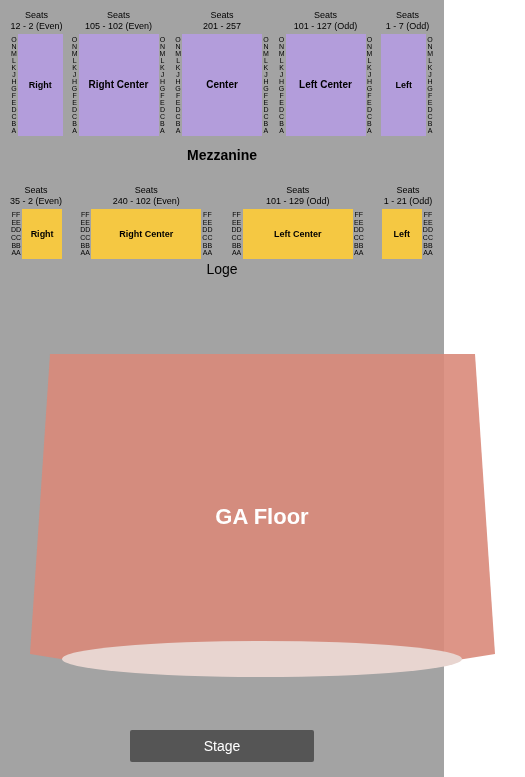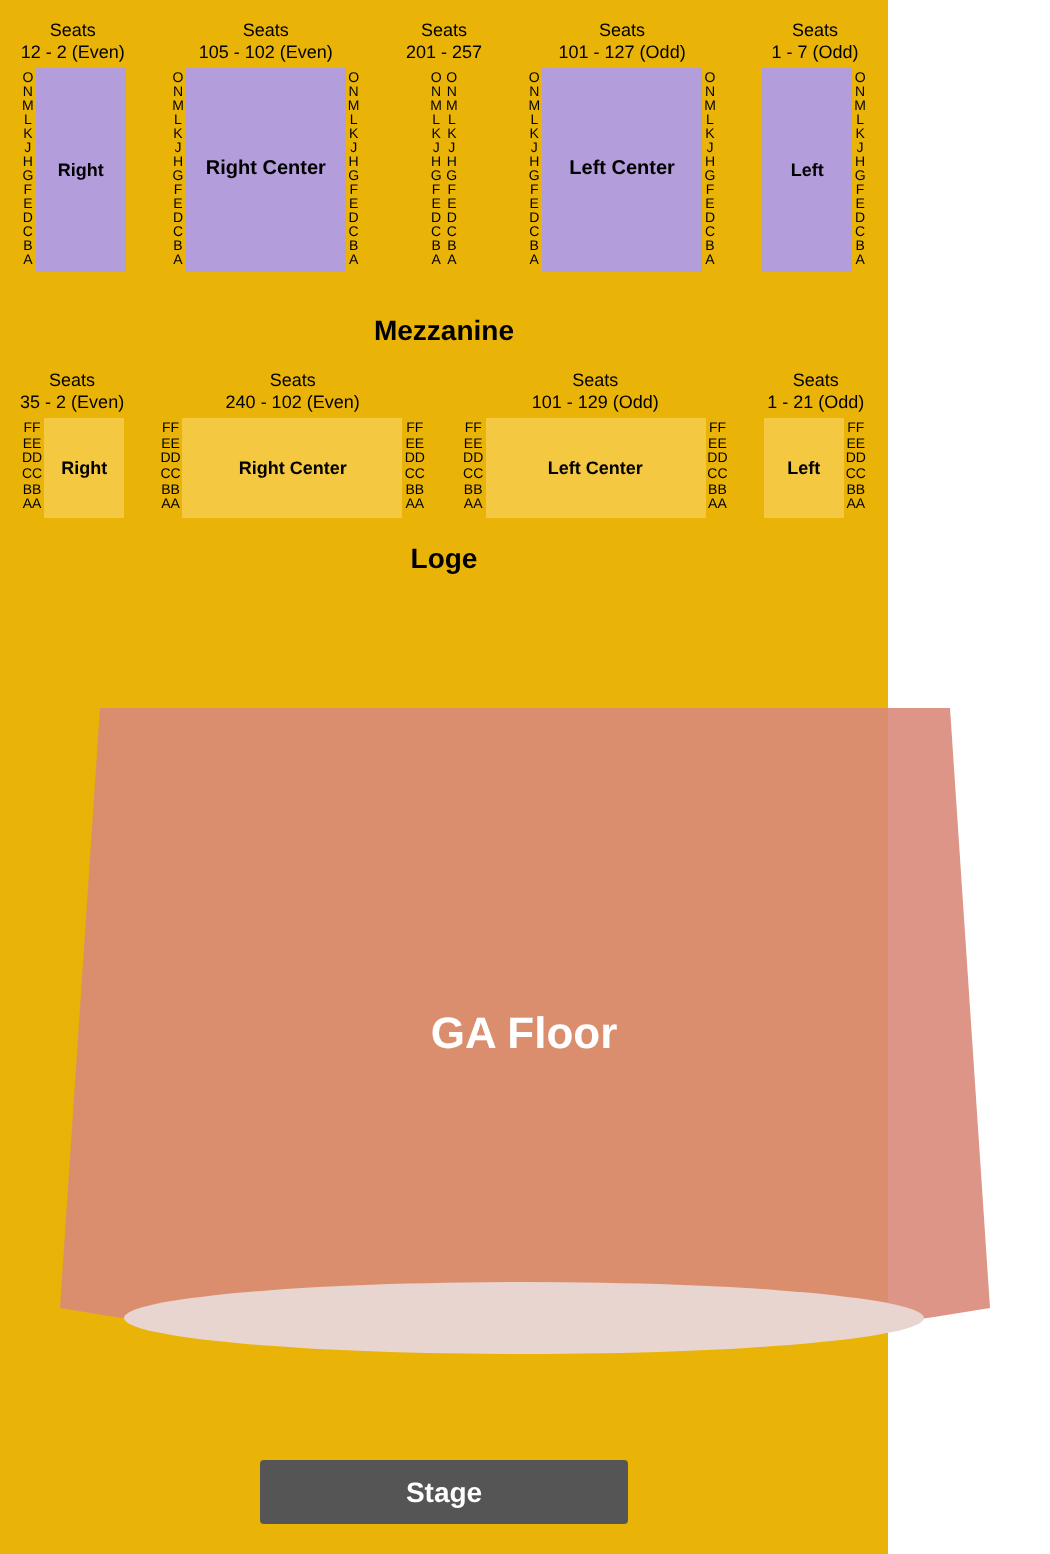--- a/index.html
+++ b/index.html
@@ -9,21 +9,21 @@
       background: #fff;
       font-family: Arial, sans-serif;
       overflow: hidden;
       position: relative;
     }
 
     .venue-map {
       width: 444px;
       height: 777px;
       position: relative;
-      background: #eab308;
+      background: #a3a3a3;
     }
 
     
     .mezzanine-container {
       position: absolute;
       top: 10px;
       left: 10px;
       right: 10px;
       display: flex;
       flex-direction: column;
@@ -35,21 +35,21 @@
       width: 100%;
       justify-content: space-between;
       align-items: flex-start;
       margin-bottom: 2px;
     }
 
     .mezzanine-label {
       font-size: 14px;
       font-weight: bold;
       text-align: center;
-      margin-top: 19px;
+      margin-top: 9px;
     }
 
     .mez-section {
       display: flex;
       flex-direction: column;
       align-items: center;
     }
 
     .seats-info {
       font-size: 9px;
@@ -123,23 +123,23 @@
 
     .loge-seats-row {
       display: flex;
       width: 100%;
       justify-content: space-between;
       align-items: flex-start;
     }
 
     .loge-label {
       font-size: 14px;
-      font-weight: bold;
+      font-weight: normal;
       text-align: left;
-      margin-top: 12px;
+      margin-top: 2px;
     }
 
     .loge-section {
       display: flex;
       flex-direction: column;
       align-items: center;
     }
 
     .loge-block {
       display: flex;
@@ -177,21 +177,21 @@
       right: 30px;
       margin-top: 44px;
     }
 
     .stage-box {
       background-color: #555;
       color: #fff;
       text-align: center;
       padding: 8px;
       font-size: 14px;
-      font-weight: bold;
+      font-weight: normal;
       border-radius: 2px;
     }
   </style>
 </head>
 <body>
 
 <div class="venue-map">
 
   <div class="mezzanine-container">
     <div class="mezzanine-seats-row">
@@ -279,20 +279,21 @@
               <span>J</span>
               <span>H</span>
               <span>G</span>
               <span>F</span>
               <span>E</span>
               <span>D</span>
               <span>C</span>
               <span>B</span>
               <span>A</span>
           </div>
+          <div class="mez-purple" style="width:80px;">Center</div>
           <div class="row-letters">
             <span>O</span>
               <span>N</span>
               <span>M</span>
               <span>L</span>
               <span>K</span>
               <span>J</span>
               <span>H</span>
               <span>G</span>
               <span>F</span>

